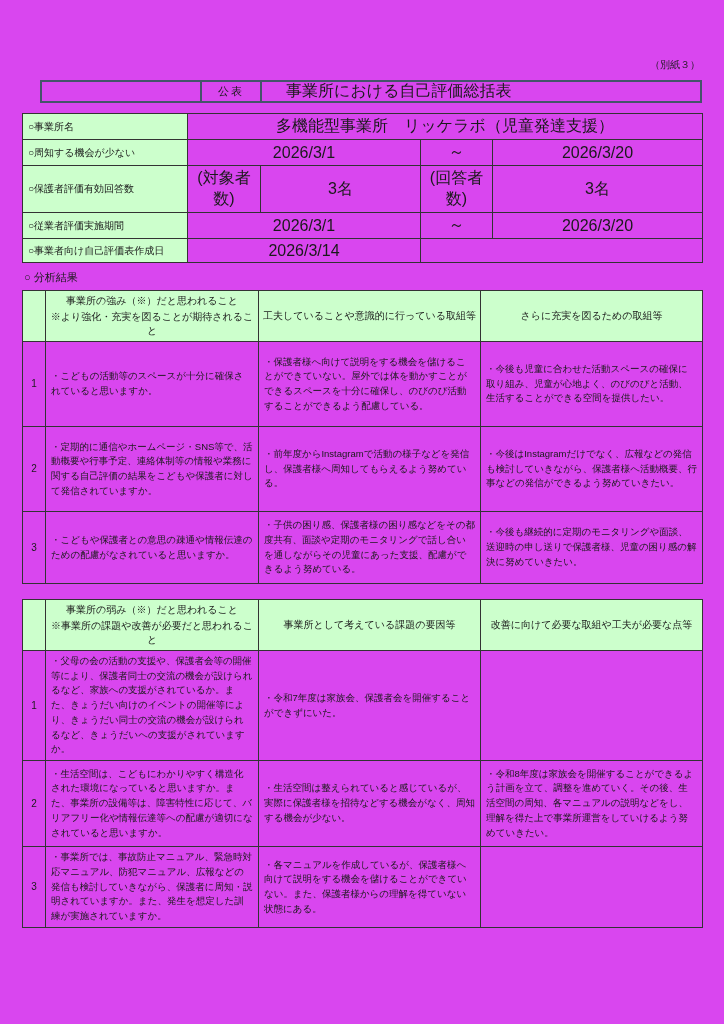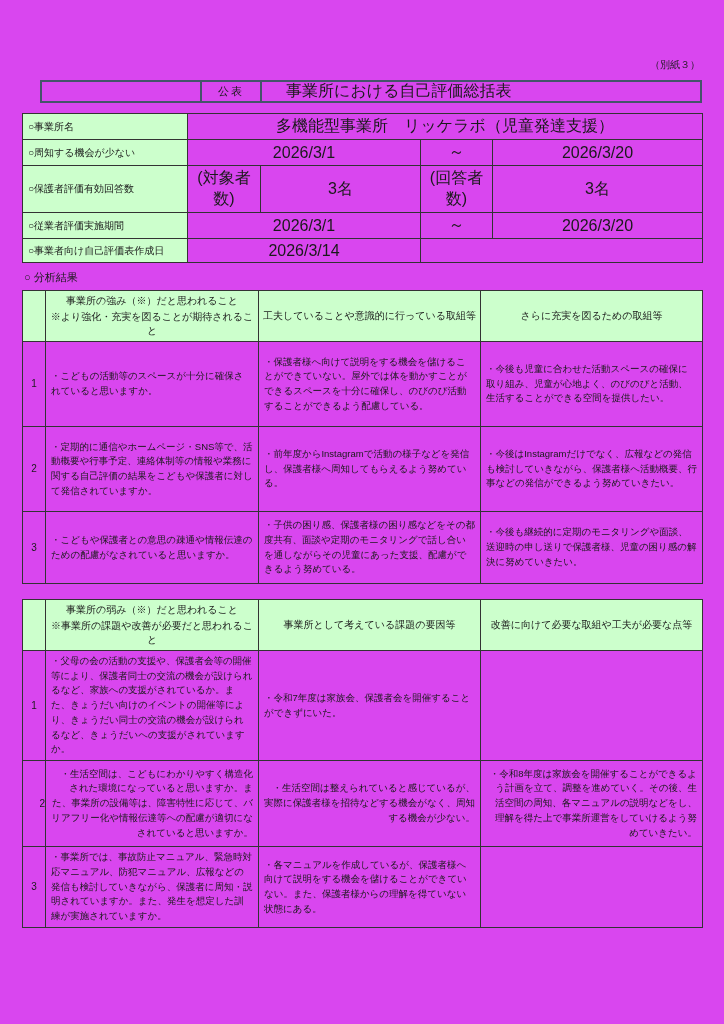--- a/index.html
+++ b/index.html
@@ -96,21 +96,21 @@
   .analysis-table td.no {
     text-align: center;
     font-size: 10px;
     padding: 0;
   }
   .t1 .r1 td { height: 85px; }
   .t1 .r2 td { height: 85px; }
   .t1 .r3 td { height: 72px; }
   .t2 { margin-top: 15px; }
   .t2 .r1 td { height: 77px; }
-  .t2 .r2 td { height: 86px; text-align: right; }
+  .t2 .r2 td { height: 86px; }
   .t2 .r3 td { height: 81px; }
 </style>
 </head>
 <body>
 
 <div class="page">
 
   <div class="corner-note">（別紙３）</div>
 
   <div class="title-box">

